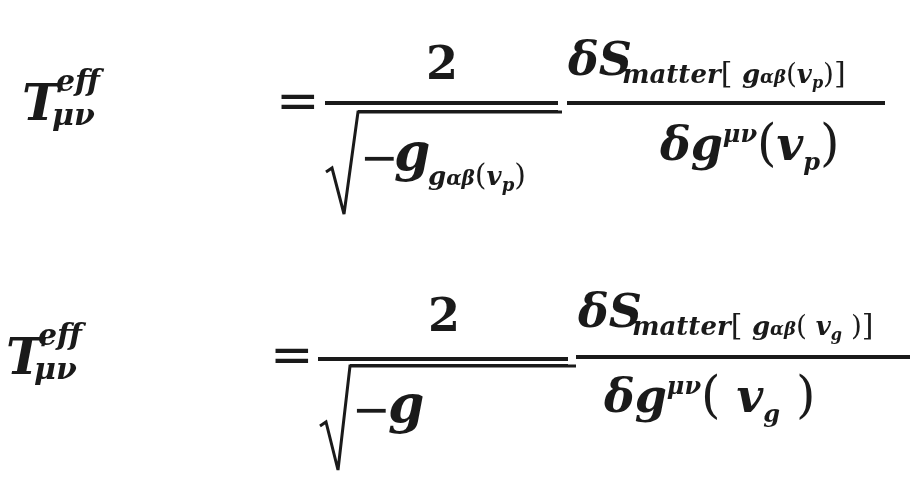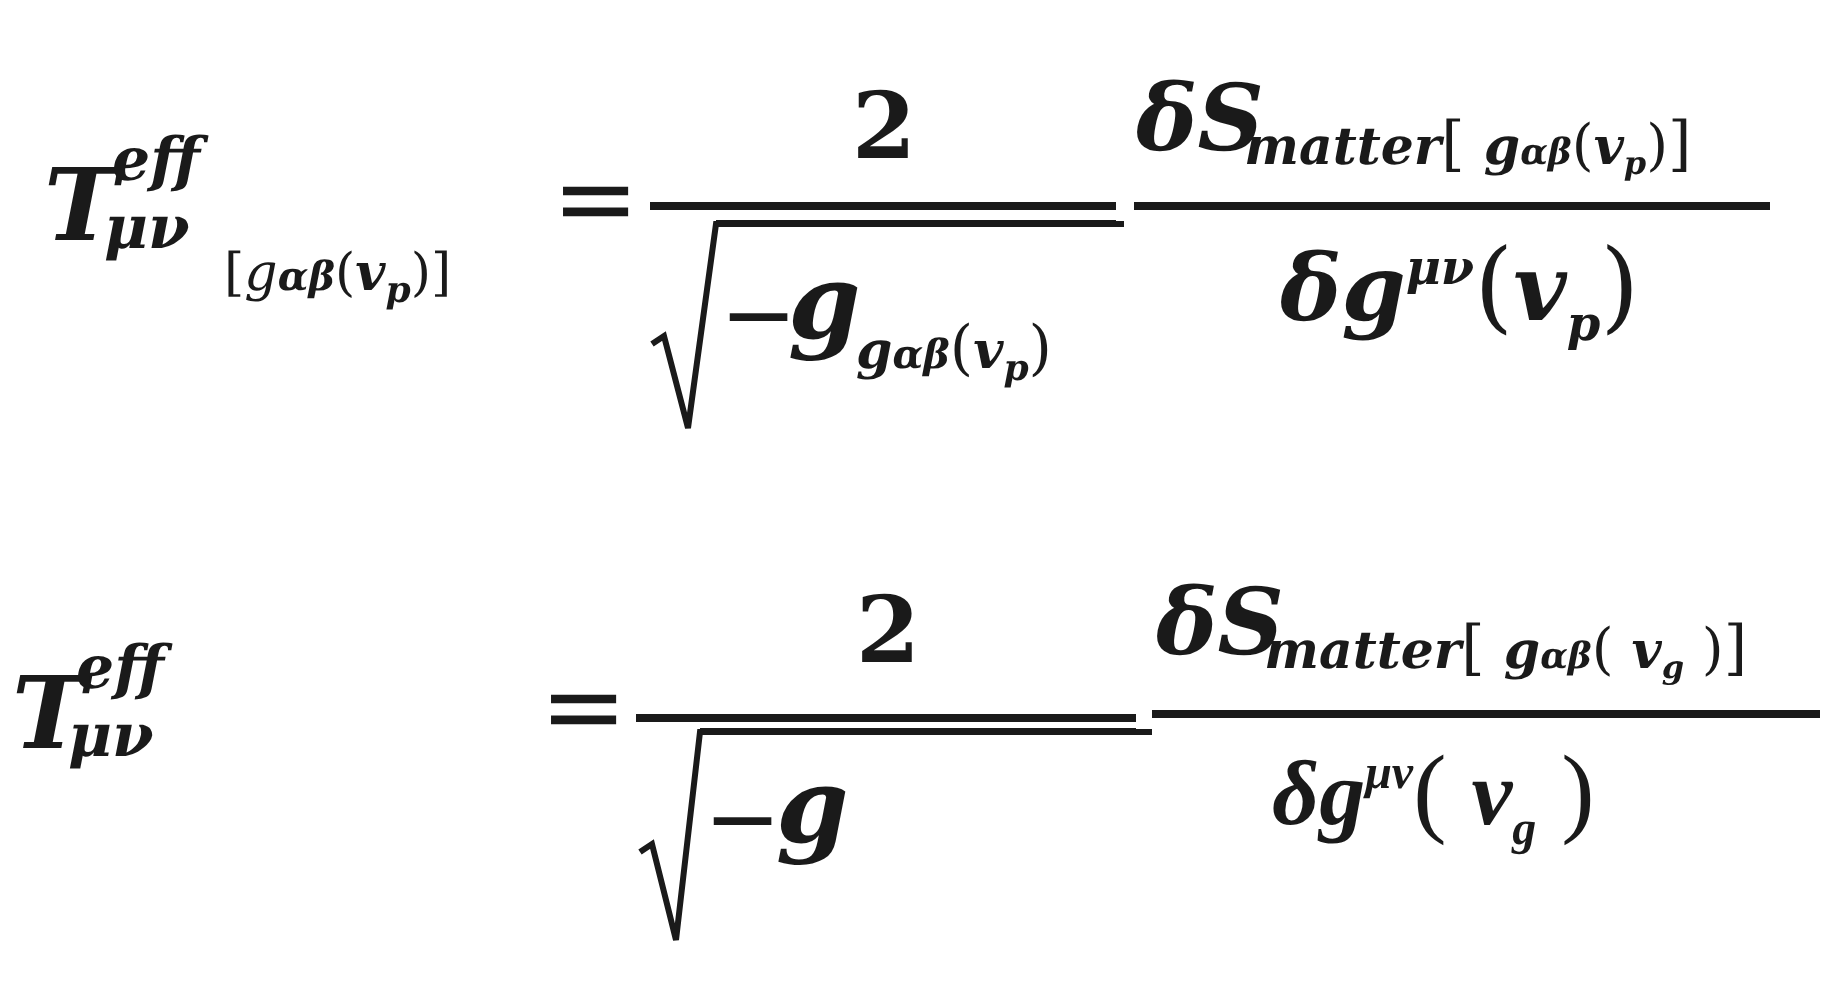--- a/index.html
+++ b/index.html
@@ -26,23 +26,20 @@
     svg.rad { position: absolute; overflow: visible; }
   </style>
 </head>
 <body>
 
 <div class="eq" style="top:0;">
 
   <span class="abs T" style="left:22px; top:78px;">T</span>
   <span class="abs sup" style="left:56px; top:66px;">eff</span>
   <span class="abs sup" style="left:52px; top:100px;">μν</span>
-  <span class="abs lsub" style="left:112px; top:124px;">
-    <span style="font-style:normal;">[</span><span>g</span><span style="font-size:20px; font-weight:bold;">αβ</span><span style="font-style:normal;">(</span><span style="font-weight:bold;">v</span><span style="font-size:18px; font-weight:bold; position:relative; top:6px;">p</span><span style="font-style:normal;">)</span><span style="font-style:normal;">]</span>
-  </span>
 
   <span class="abs eqsign" style="left:276px; top:74px;">=</span>
 
   <span class="abs two" style="left:426px; top:40px;">2</span>
   <div class="bar" style="left:325px; top:101px; width:233px;"></div>
   <svg class="rad" width="40" height="110" style="left:322px; top:110px;">
     <polyline points="4,62 10,58 22,104 36,2 240,2" fill="none" stroke="#1a1a1a" stroke-width="3"></polyline>
   </svg>
   <div class="bar" style="left:358px; top:110px; width:200px; height:3px;"></div>
   <span class="abs minus" style="left:360px; top:134px;">−</span>
@@ -51,21 +48,21 @@
     <span>g</span><span style="font-size:20px;">αβ</span><span style="font-style:normal; font-weight:normal; font-size:30px;">(</span><span>v</span><span style="font-size:18px; position:relative; top:6px;">p</span><span style="font-style:normal; font-weight:normal; font-size:30px;">)</span>
   </span>
 
   <span class="abs num" style="left:568px; top:36px;">
     <span>δ</span><span>S</span>
   </span>
   <span class="abs numsub" style="left:622px; top:58px;">
     <span>matter</span><span style="font-style:normal; font-weight:normal; font-size:30px;">[ </span><span>g</span><span style="font-size:18px;">αβ</span><span style="font-style:normal; font-weight:normal; font-size:28px;">(</span><span>v</span><span style="font-size:16px; position:relative; top:5px;">p</span><span style="font-style:normal; font-weight:normal; font-size:28px;">)</span><span style="font-style:normal; font-weight:normal; font-size:30px;">]</span>
   </span>
   <div class="bar" style="left:567px; top:101px; width:318px;"></div>
-  <span class="abs den" style="left:640px; top:118px;">
+  <span class="abs den" style="left:660px; top:118px;">
     <span>δ</span><span>g</span><span class="densup" style="position:relative; top:-18px;">μν</span><span class="paren">(</span><span class="vp">v</span><span class="vpsub" style="position:relative; top:10px;">p</span><span class="paren">)</span>
   </span>
 </div>
 
 <div class="eq" style="top:256px;">
 
   <span class="abs T" style="left:6px; top:76px;">T</span>
   <span class="abs sup" style="left:38px; top:64px;">eff</span>
   <span class="abs sup" style="left:34px; top:98px;">μν</span>
 
@@ -80,16 +77,16 @@
   <span class="abs minus" style="left:352px; top:130px;">−</span>
   <span class="abs g" style="left:388px; top:122px;">g</span>
 
   <span class="abs num" style="left:578px; top:32px;">
     <span>δ</span><span>S</span>
   </span>
   <span class="abs numsub" style="left:632px; top:54px;">
     <span>matter</span><span style="font-style:normal; font-weight:normal; font-size:30px;">[ </span><span>g</span><span style="font-size:18px;">αβ</span><span style="font-style:normal; font-weight:normal; font-size:28px;">( </span><span>v</span><span style="font-size:16px; position:relative; top:5px;">g</span><span style="font-style:normal; font-weight:normal; font-size:28px;"> )</span><span style="font-style:normal; font-weight:normal; font-size:30px;">]</span>
   </span>
   <div class="bar" style="left:576px; top:99px; width:334px;"></div>
-  <span class="abs den" style="left:636px; top:114px;font-family:Liberation Serif, serif;">
+  <span class="abs den" style="left:604px; top:114px;">
     <span>δ</span><span>g</span><span class="densup" style="position:relative; top:-18px;">μν</span><span class="paren">( </span><span class="vp">v</span><span class="vpsub" style="position:relative; top:10px;">g</span><span class="paren"> )</span>
   </span>
 </div>
 
 </body></html>

